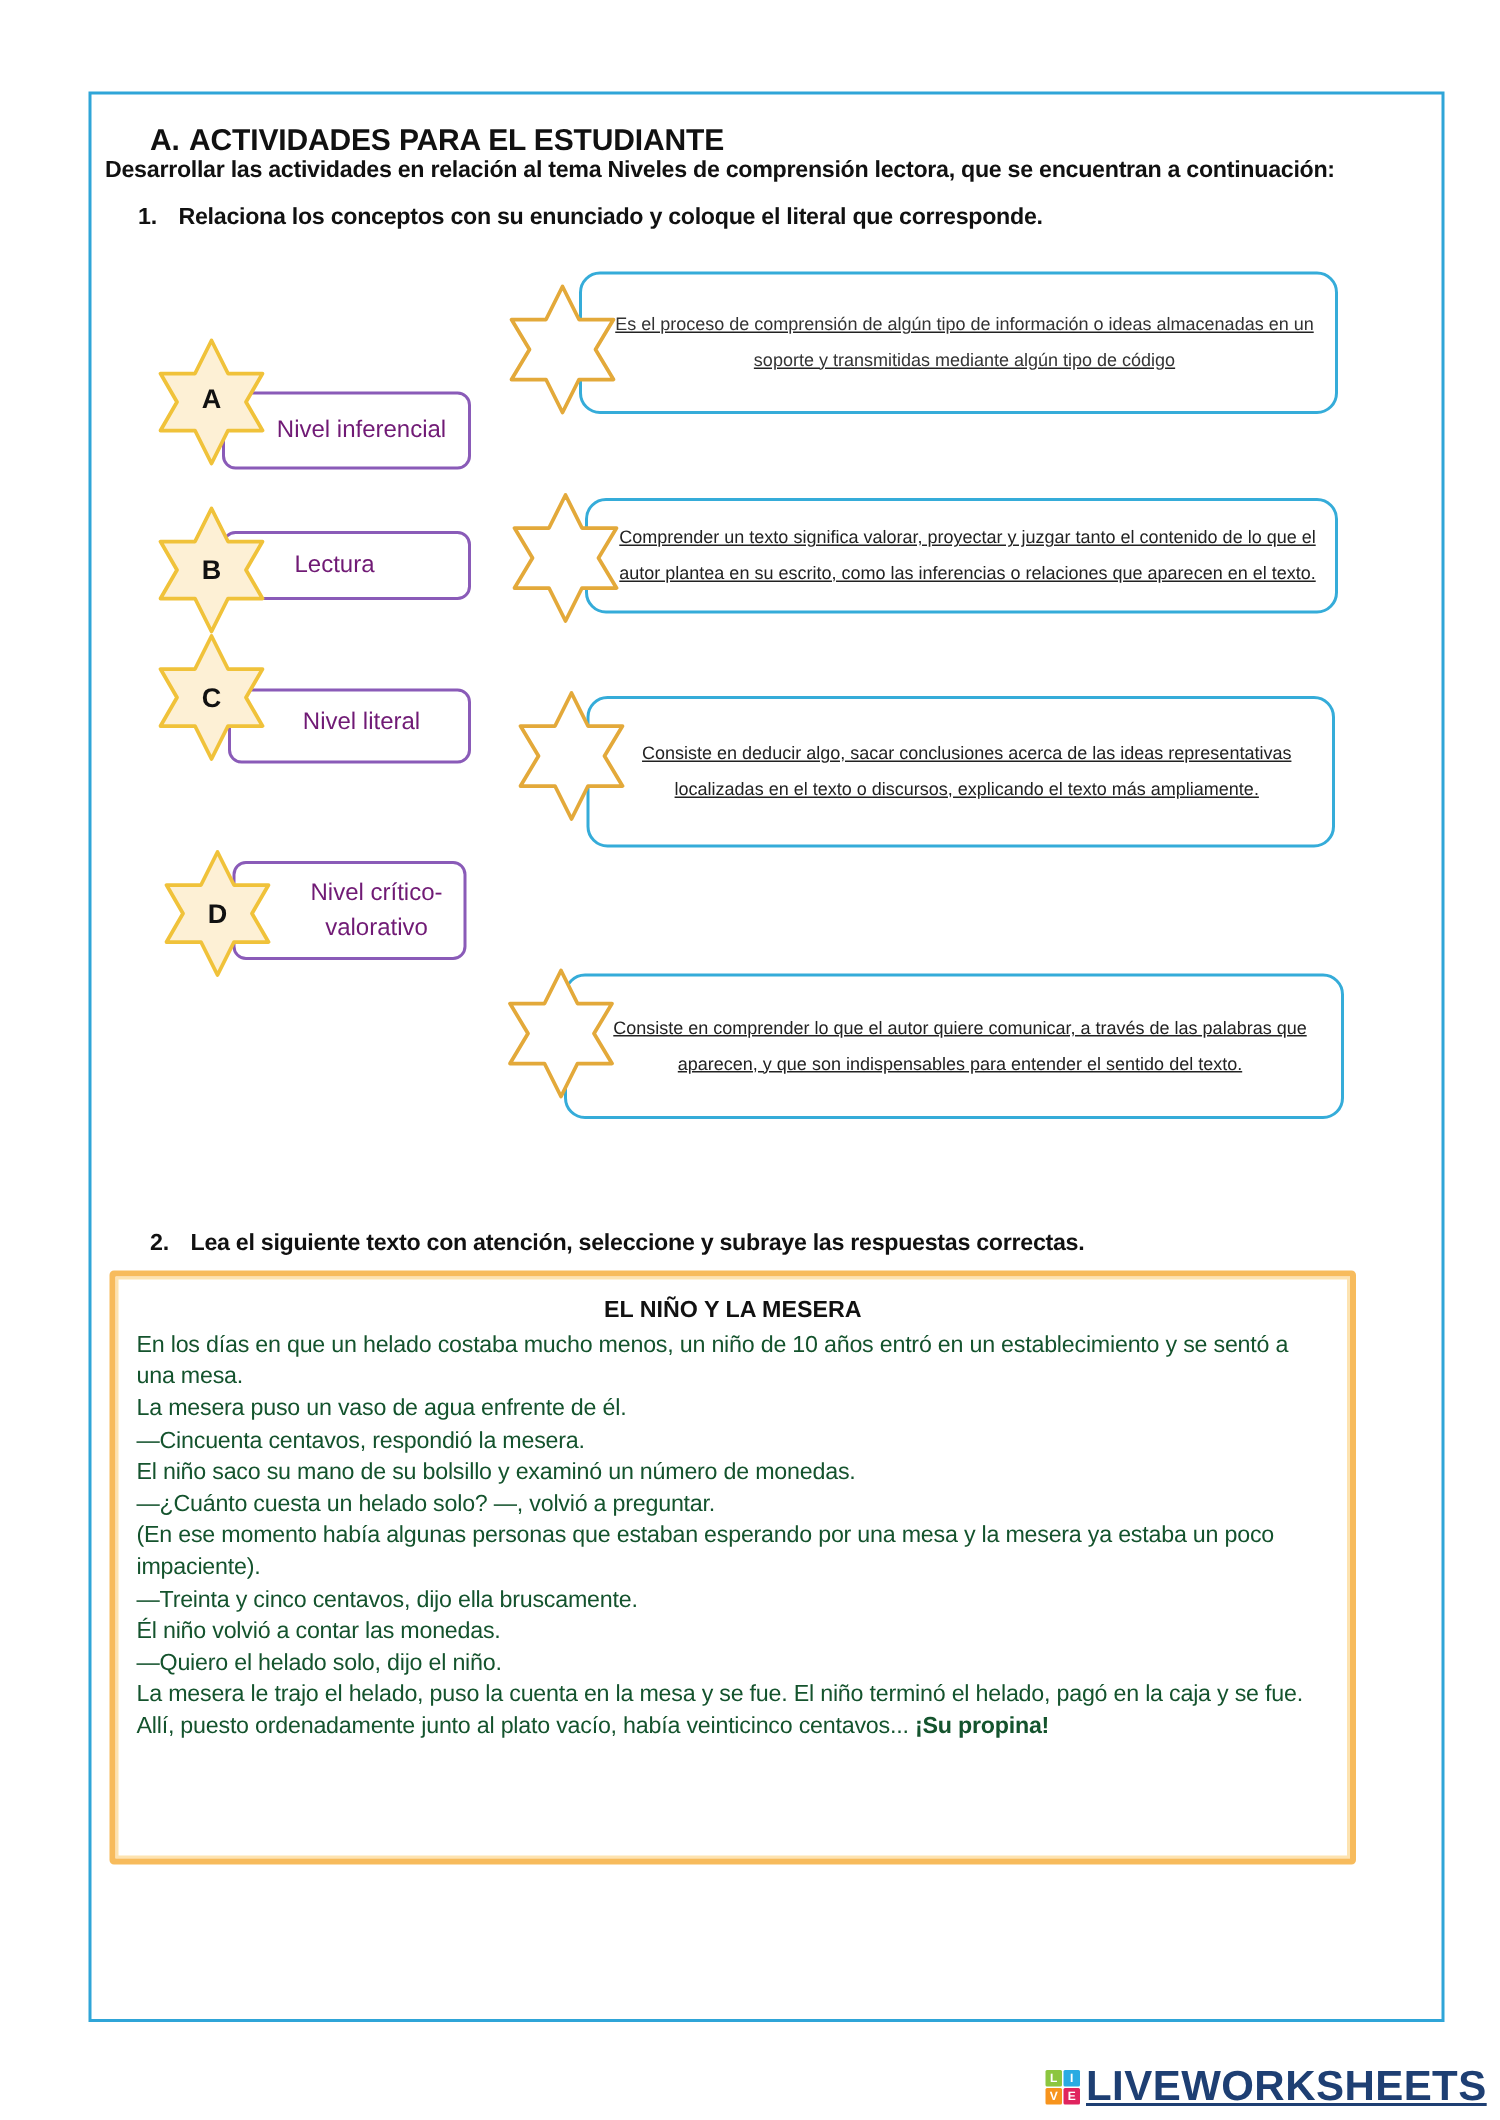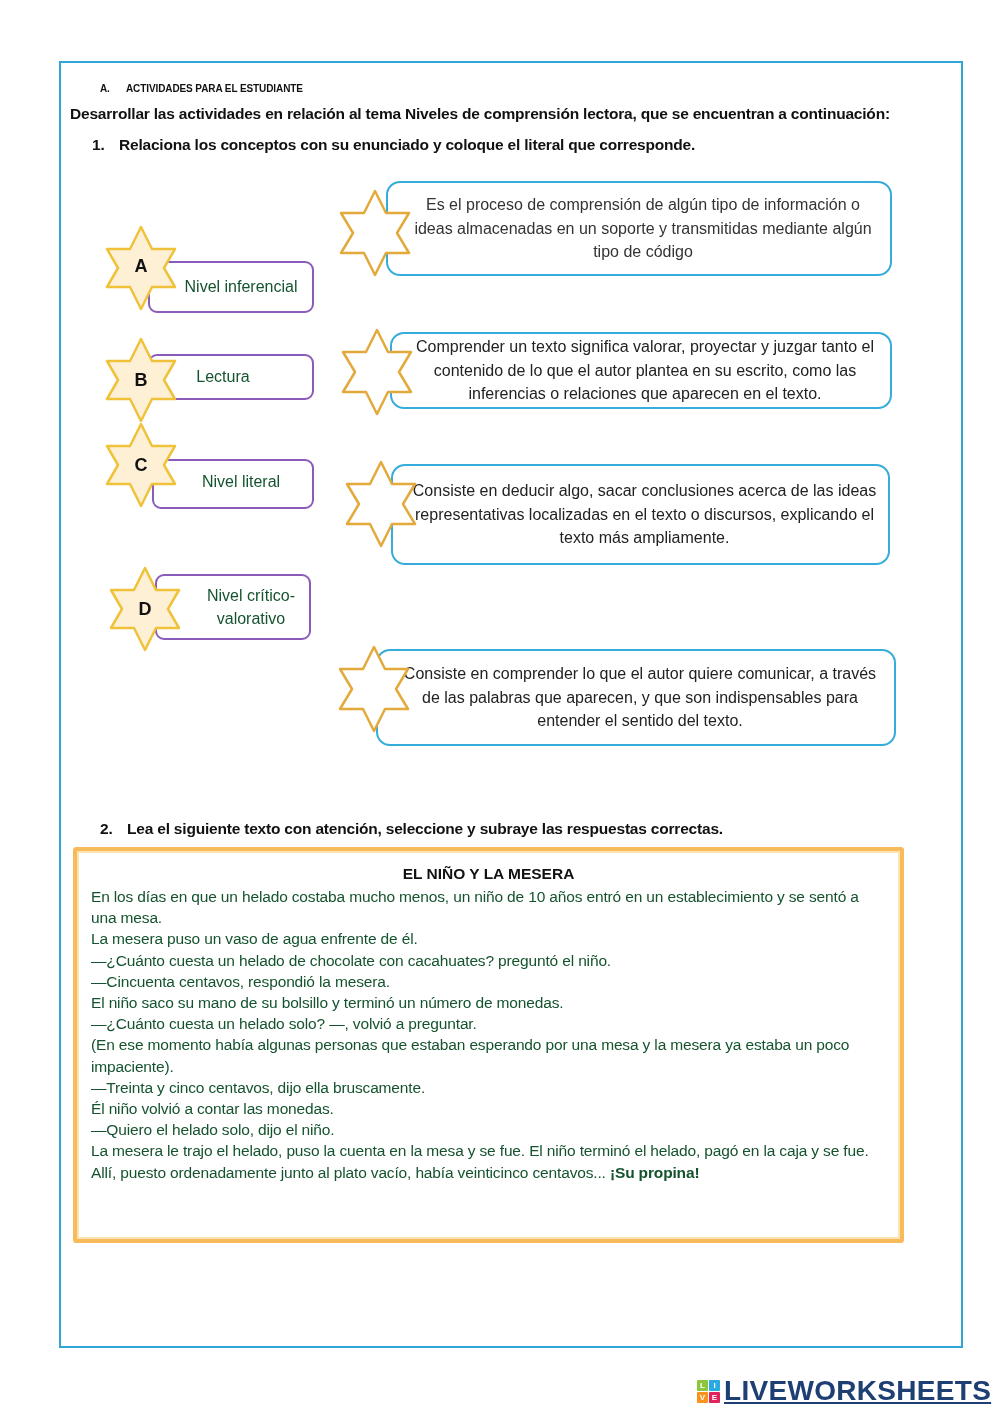--- a/index.html
+++ b/index.html
@@ -6,47 +6,47 @@
   html, body { width: 1000px; height: 1413px; background: #ffffff; overflow: hidden; }
   body { position: relative; font-family: "Liberation Sans", sans-serif; color: #111; }
 
   .page-frame {
     position: absolute; left: 59px; top: 61px; width: 904px; height: 1287px;
     border: 2px solid #2fa5d8;
   }
 
   .abs { position: absolute; }
 
-  .heading-a { left: 100px; top: 83px; font-size: 10px; font-weight: bold; letter-spacing: -0.1px; }
+  .heading-a { left: 100px; top: 83px; font-size: 20px; font-weight: bold; letter-spacing: -0.1px; }
   .heading-a .num { display: inline-block; width: 26px; }
   .intro { left: 70px; top: 105px; font-size: 15.5px; font-weight: bold; letter-spacing: -0.2px; white-space: nowrap; }
   .q1 { left: 92px; top: 136px; font-size: 15.5px; font-weight: bold; letter-spacing: -0.2px; white-space: nowrap; }
   .q1 .num, .q2 .num { display: inline-block; width: 27px; }
   .q2 { left: 100px; top: 820px; font-size: 15.5px; font-weight: bold; letter-spacing: -0.2px; white-space: nowrap; }
 
   
   .concept-box {
     position: absolute; border: 2px solid #8a5bb8; border-radius: 9px; background: #fff;
-    font-size: 16px; color: #14532d; display: flex; align-items: center; justify-content: center; text-align: center; line-height: 1.45;
+    font-size: 16px; color: #701a75; display: flex; align-items: center; justify-content: center; text-align: center; line-height: 1.45;
   }
   .star {
     position: absolute; width: 74px; height: 86px;
   }
   .star svg { width: 100%; height: 100%; display: block; }
   .star-letter {
     position: absolute; left: 0; top: 0; width: 100%; height: 100%;
     display: flex; align-items: center; justify-content: center;
     font-weight: bold; font-size: 18px; color: #111;
   }
 
   
   .def-box {
     position: absolute; border: 2px solid #35acd9; border-radius: 14px; background: #fff;
-    font-size: 16px; color: #222; text-align: center; line-height: 23.5px;
-    display: flex; align-items: center; justify-content: flex-start; padding: 0 10px 0 18px;
+    font-size: 12px; color: #222; text-align: center; line-height: 23.5px;
+    display: flex; align-items: center; justify-content: flex-start; padding: 0 10px 0 18px; text-decoration: underline;
   }
   .answer-star { position: absolute; width: 72px; height: 88px; cursor: text; }
   .answer-star svg { width: 100%; height: 100%; display: block; }
 
   
   .story-box {
     position: absolute; left: 73px; top: 847px; width: 831px; height: 396px;
     border: 4px solid #f7bb5c; border-radius: 3px; background: #fff;
     box-shadow: inset 0 0 0 2px #fde3b0;
   }
@@ -152,23 +152,22 @@
 
 <div class="abs q2">
   <span class="num">2.</span><span>Lea el siguiente texto con atención, seleccione y subraye las respuestas correctas.</span>
 </div>
 
 <div class="story-box">
   <div class="story-title">EL NIÑO Y LA MESERA</div>
   <div class="story-body">
     <p>En los días en que un helado costaba mucho menos, un niño de 10 años entró en un establecimiento y se sentó a una mesa.</p>
     <p>La mesera puso un vaso de agua enfrente de él.</p>
-    <p>—¿Cuánto cuesta un helado de chocolate con cacahuates? preguntó el niño.</p>
     <p>—Cincuenta centavos, respondió la mesera.</p>
-    <p>El niño saco su mano de su bolsillo y terminó un número de monedas.</p>
+    <p>El niño saco su mano de su bolsillo y examinó un número de monedas.</p>
     <p>—¿Cuánto cuesta un helado solo? —, volvió a preguntar.</p>
     <p>(En ese momento había algunas personas que estaban esperando por una mesa y la mesera ya estaba un poco impaciente).</p>
     <p>—Treinta y cinco centavos, dijo ella bruscamente.</p>
     <p>Él niño volvió a contar las monedas.</p>
     <p>—Quiero el helado solo, dijo el niño.</p>
     <p>La mesera le trajo el helado, puso la cuenta en la mesa y se fue. El niño terminó el helado, pagó en la caja y se fue.</p>
     <p><span>Allí, puesto ordenadamente junto al plato vacío, había veinticinco centavos... </span><b>¡Su propina!</b></p>
   </div>
 </div>
 

